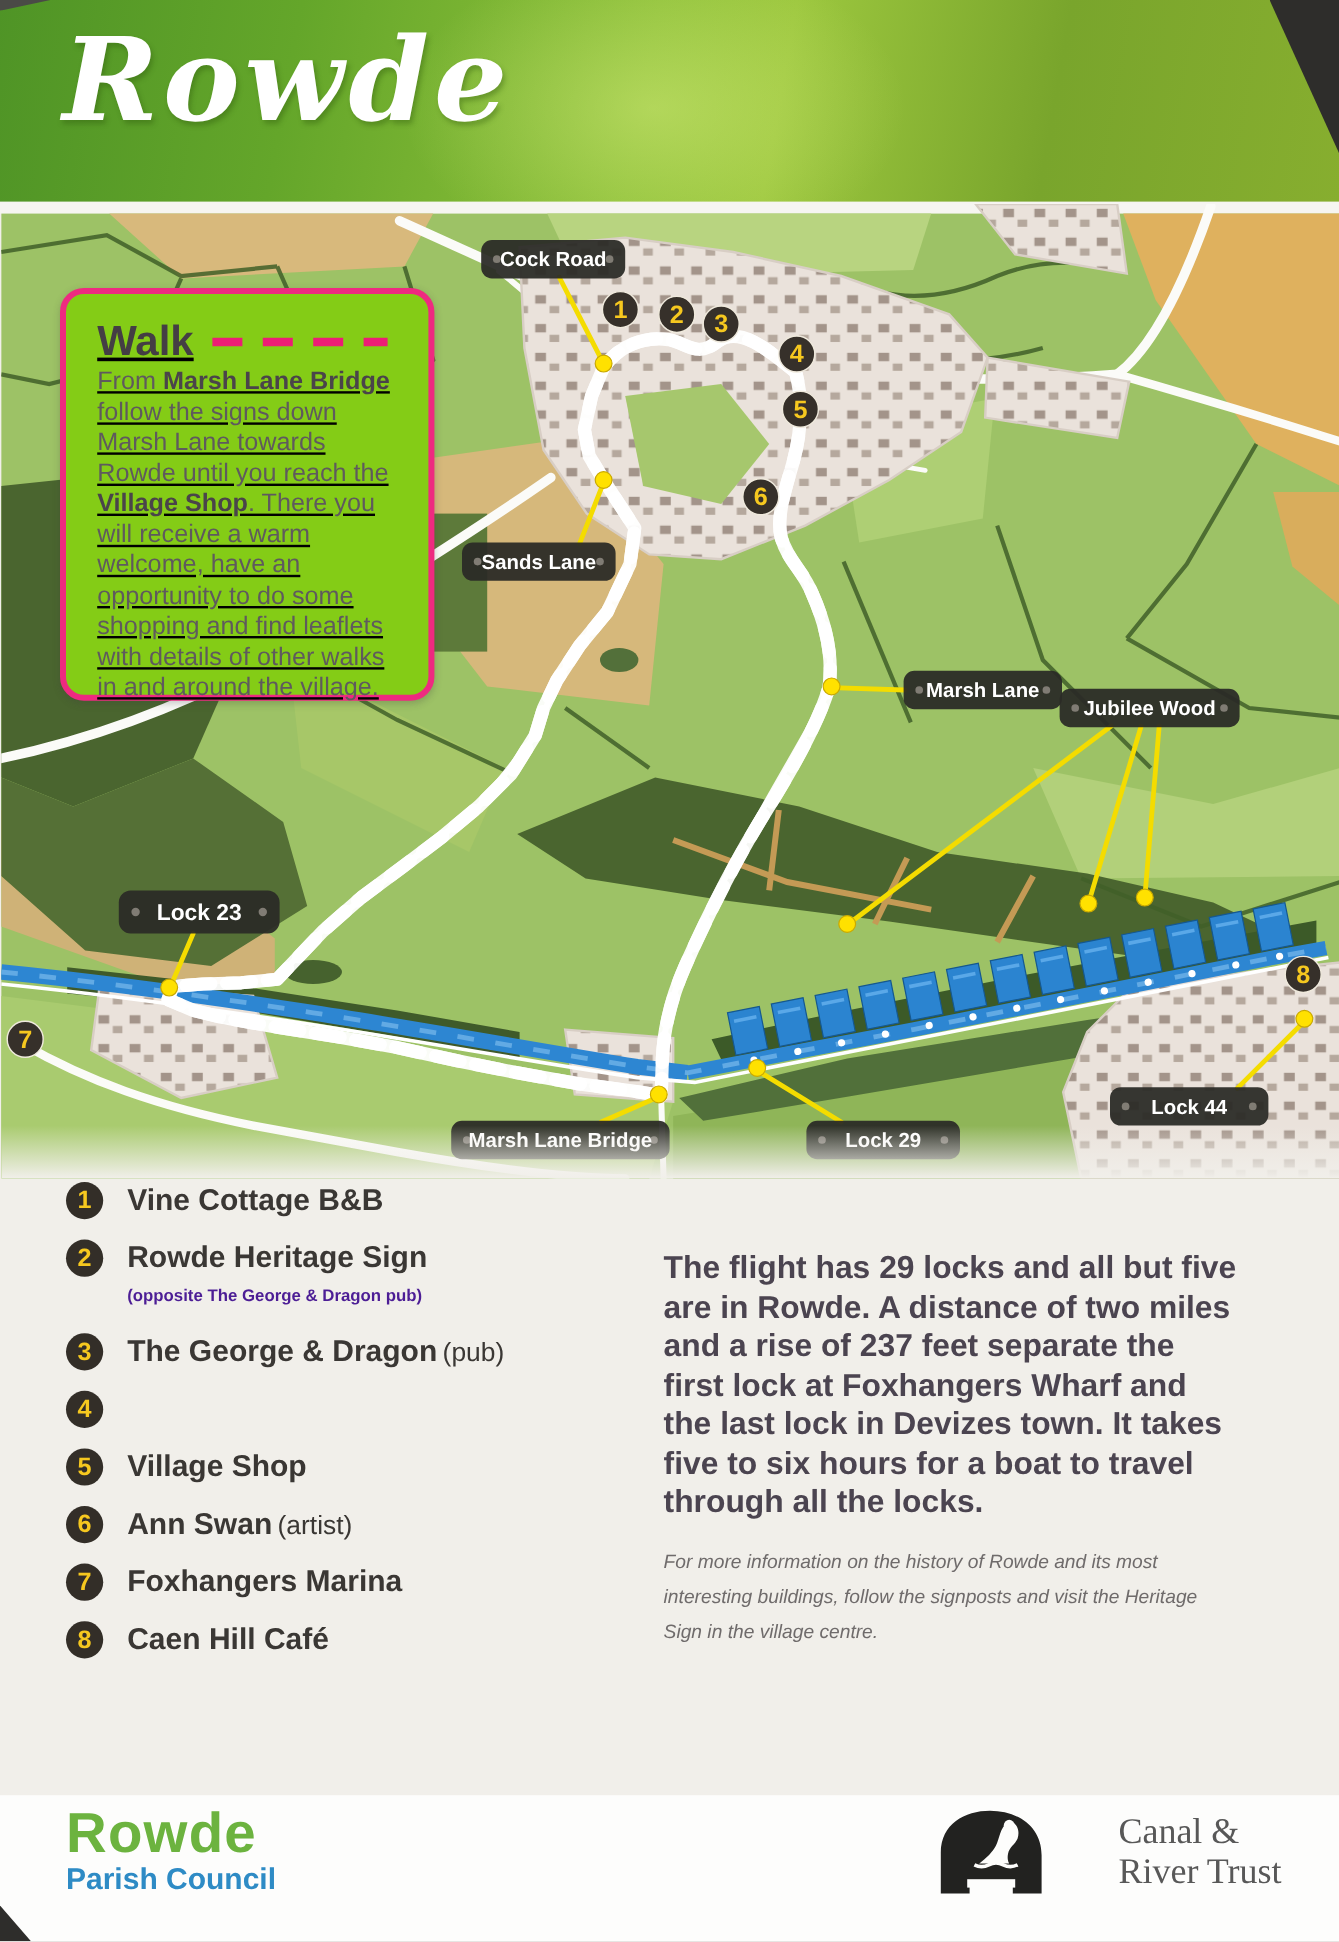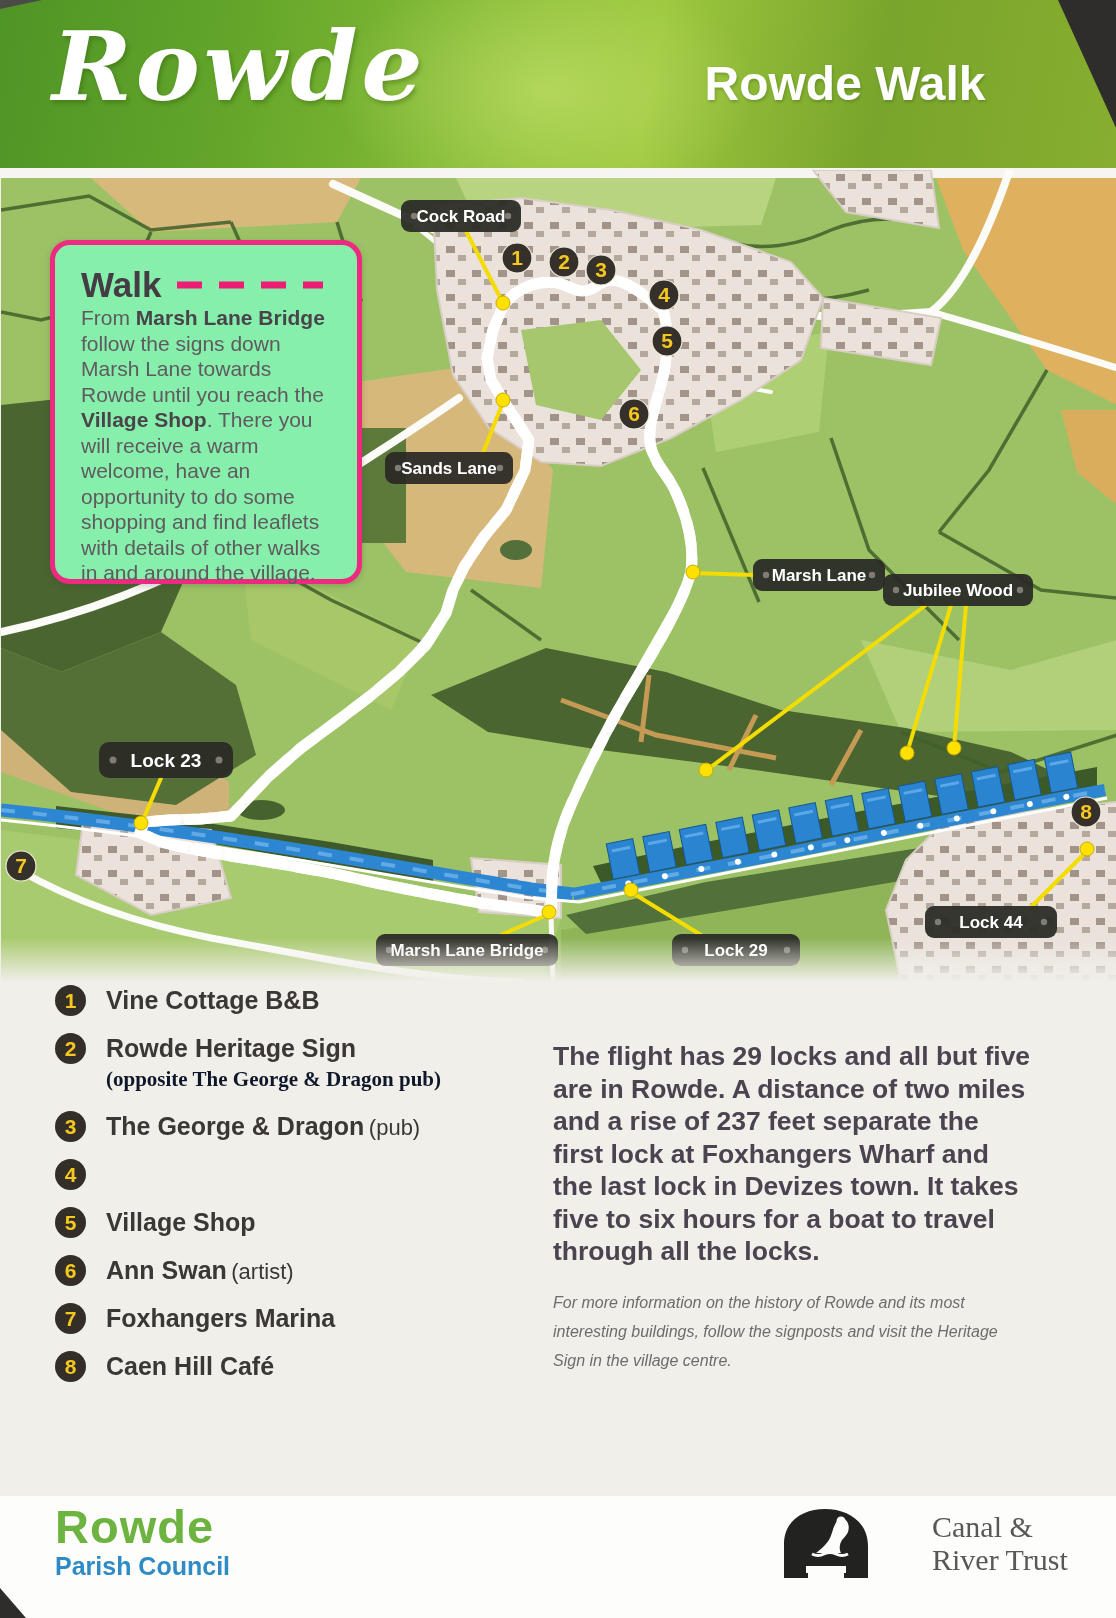--- a/index.html
+++ b/index.html
@@ -17,35 +17,35 @@
     font-size:48px;font-weight:bold;color:#ffffff;text-shadow:1px 2px 3px rgba(40,80,10,.3);}
   .gap-strip{position:absolute;left:0;top:168px;width:1116px;height:10px;background:#f6f5f1;}
   
   .corner{position:absolute;background:#2e2d2b;}
   .corner.tr{right:0;top:0;width:58px;height:128px;clip-path:polygon(100% 0,0 0,100% 100%);}
   .corner.tl{left:0;top:0;width:42px;height:9px;clip-path:polygon(0 0,100% 0,0 100%);background:#4a4a46;}
   .corner.bl{left:0;bottom:0;width:26px;height:30px;clip-path:polygon(0 0,0 100%,100% 100%);}
   
   .map{position:absolute;left:1px;top:170px;width:1116px;height:812px;}
   
-  .walk-box{position:absolute;left:50px;top:240px;width:312px;height:344px;background:#86efac;
+  .walk-box{position:absolute;left:50px;top:240px;width:312px;height:344px;background:#84cc16;
     border:5px solid #ee2a80;border-radius:20px;box-sizing:border-box;padding:20px 24px 16px 26px;
-    box-shadow:0 2px 6px rgba(60,60,60,.25);}
+    box-shadow:0 2px 6px rgba(60,60,60,.25);text-decoration:underline;}
   .walk-title-row{display:flex;align-items:center;gap:14px;}
   .walk-title{font-size:35px;font-weight:bold;color:#443e44;}
   .walk-body{font-size:21px;line-height:25.5px;color:#5f5a5e;}
   .walk-body b{color:#4a444a;}
   
   .legend{position:absolute;left:55px;top:985px;width:470px;}
   .legend-row{display:flex;align-items:flex-start;margin-bottom:17px;}
   .lnum{flex:0 0 31px;height:31px;border-radius:50%;background:#332e28;color:#f6c81f;
     font-weight:bold;font-size:21px;text-align:center;line-height:31px;margin-right:20px;}
   .lname{font-size:25px;font-weight:bold;color:#3a3734;line-height:31px;}
   .lsuffix{font-size:22px;font-weight:normal;color:#3a3734;}
-  .lnote{font-size:21px;font-weight:600;color:#0f172a;line-height:30px;font-family:Liberation Serif, serif;}
+  .lnote{font-size:14px;font-weight:600;color:#4c1d95;line-height:30px;}
   
   .info{position:absolute;left:553px;top:1040px;width:478px;}
   .info-main{font-size:26.5px;line-height:32.5px;font-weight:bold;color:#4b4450;}
   .info-note{margin-top:20px;font-size:16px;line-height:29px;font-style:italic;color:#6f6b6b;}
   
   .footer{position:absolute;left:0;top:1496px;width:1116px;height:122px;background:#fdfdfc;}
   .council{position:absolute;left:55px;top:6px;}
   .council-name{font-size:47px;font-weight:bold;color:#6cb33f;letter-spacing:1px;line-height:50px;}
   .council-sub{font-size:25px;font-weight:bold;color:#2e8bc5;}
   .crt{position:absolute;left:778px;top:8px;display:flex;align-items:center;gap:18px;}
@@ -55,21 +55,20 @@
   .marker-num{font-size:21px;font-weight:bold;fill:#f6c81f;}
 </style>
 </head>
 <body>
 
 <div class="page">
 
   <div class="header">
     <div class="sheen"></div>
     <div class="logo-script">Rowde</div>
-    <div class="header-title">Rowde Walk</div>
   </div>
   <div class="gap-strip"></div>
 
   <div class="map">
   <svg viewBox="0 0 1116 812" width="1116" height="812">
     <defs>
       <pattern id="bld" width="26" height="24" patternUnits="userSpaceOnUse">
         <rect width="26" height="24" fill="#eae2db"></rect>
         <rect x="3" y="4" width="9" height="7" fill="#a3948a"></rect>
         <rect x="15" y="13" width="8" height="6" fill="#b5a89d"></rect>

